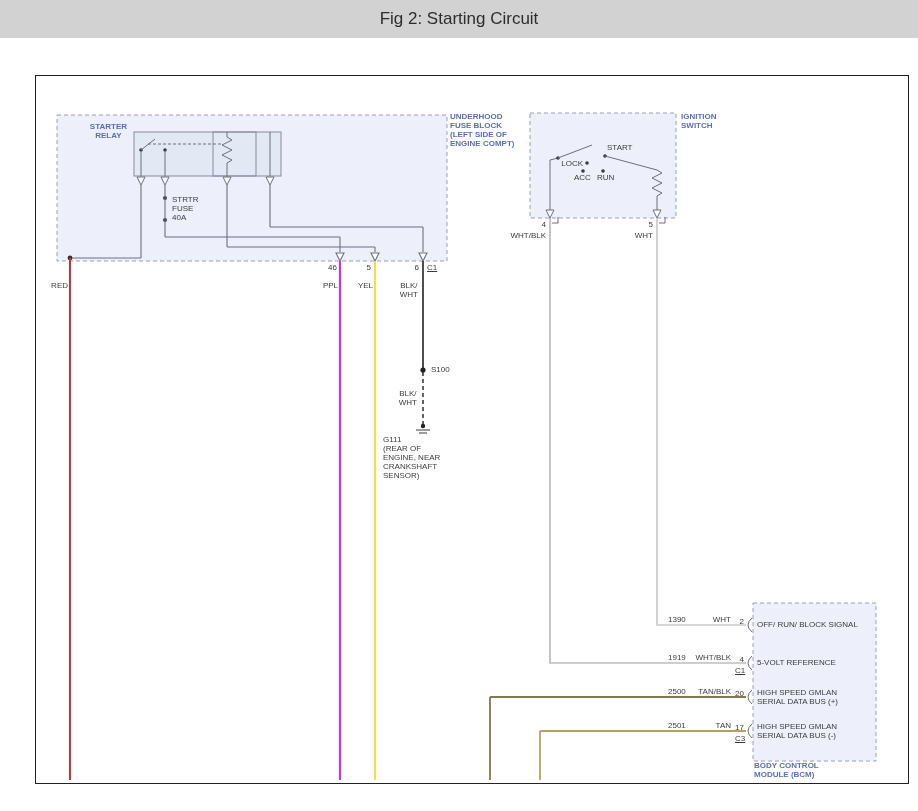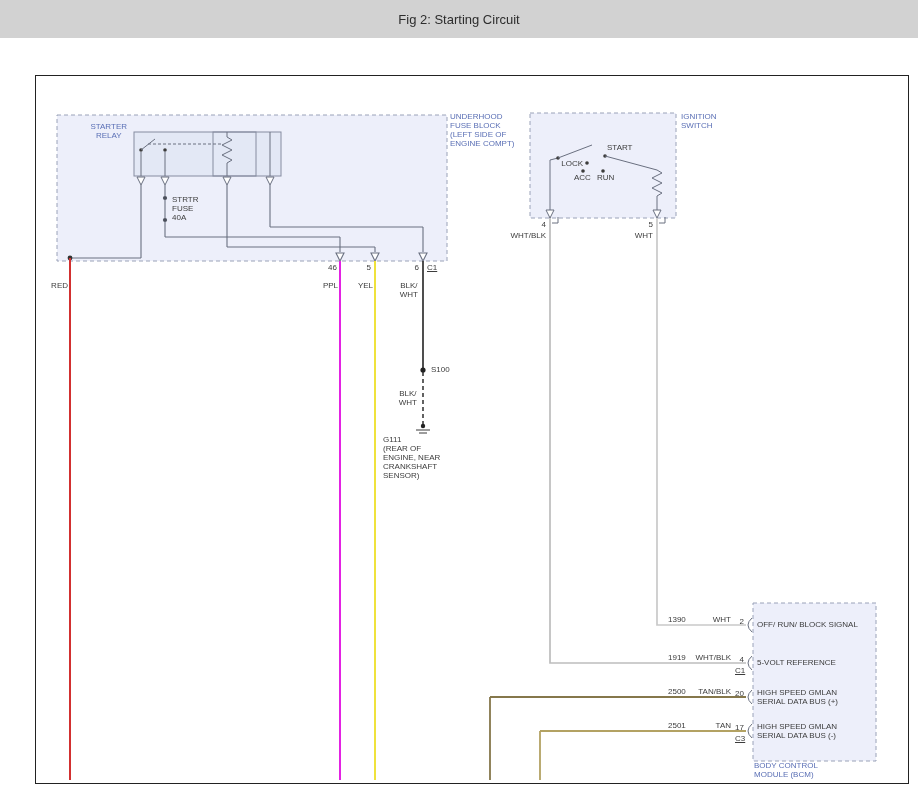--- a/index.html
+++ b/index.html
@@ -1,22 +1,22 @@
 <!DOCTYPE html>
 <html><head>
 <meta charset="utf-8">
 <style>
   html,body{margin:0;padding:0;background:#ffffff;}
   body{width:918px;height:811px;position:relative;overflow:hidden;font-family:"Liberation Sans",sans-serif;}
   .title-bar{position:absolute;left:0;top:0;width:918px;height:38px;background:#d2d2d2;display:flex;align-items:center;justify-content:center;}
-  .title-bar span{font-size:13px;color:#2d2d2d;}
+  .title-bar span{font-size:17px;color:#2d2d2d;}
   .stage{position:absolute;left:0;top:0;width:918px;height:811px;}
   svg.layer{position:absolute;left:0;top:0;}
   .lbl{position:absolute;font-size:8px;line-height:9px;color:#3c3c3c;white-space:nowrap;}
-  .lbl.blue{color:#5a6fb5;}
+  .lbl.blue{color:#5a6fb5;font-weight:bold;}
   .ta-r{text-align:center;}
   .ta-c{white-space:normal;}
   .ul{text-decoration:underline;}
 </style>
 </head>
 <body>
 
 <div class="stage">
 
   <header class="title-bar">

